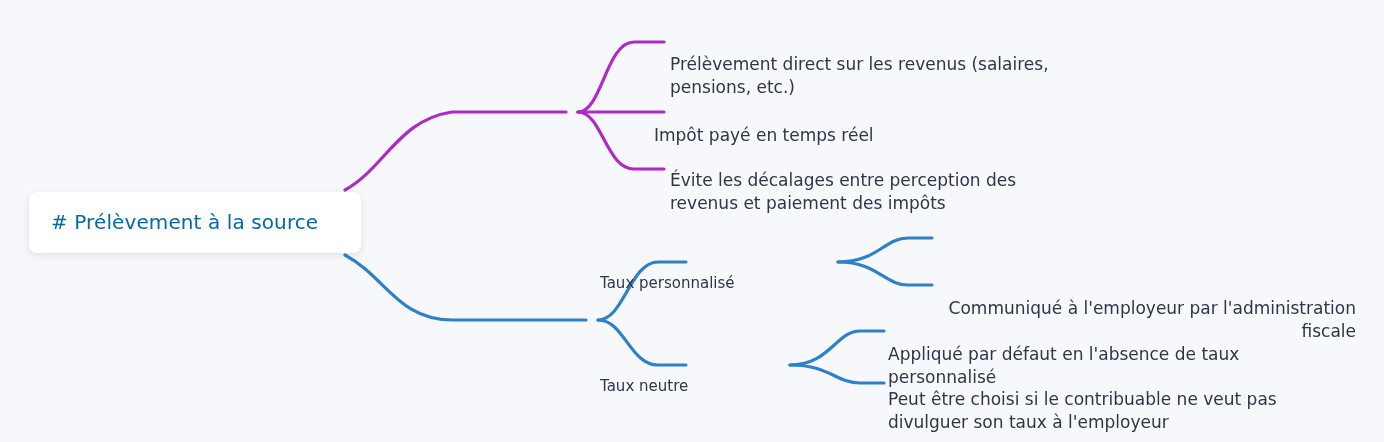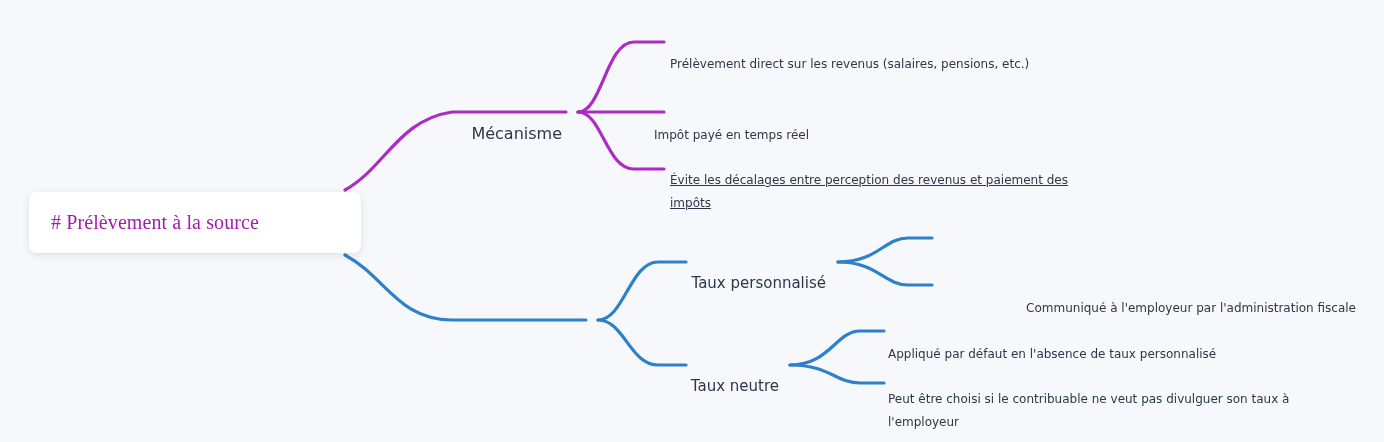--- a/index.html
+++ b/index.html
@@ -54,57 +54,56 @@
     border-radius: 8px;
     box-shadow: 0 2px 7px rgba(45, 55, 72, 0.13);
     display: flex;
     align-items: center;
     box-sizing: border-box;
     padding-left: 22px;
   }
   .root-label {
     font-size: 20px;
     line-height: 27px;
-    color: #a21caf;
+    color: #0369a1;
     letter-spacing: 0.1px;
-    font-family: Liberation Serif, serif;
   }
 
   
   .branch-node {
     font-size: 16px;
     line-height: 22px;
     text-align: right;
     transform: translateY(-11px);
   }
   .branch-mecanisme { left: 330px; top: 112px; width: 232px; }
   .branch-types     { left: 330px; top: 320px; width: 252px; }
 
   
   .sub-node {
     font-size: 15px;
     line-height: 21px;
-    text-align: right;
+    text-align: left;
     transform: translateY(-10.5px);
   }
   .sub-personnalise { left: 600px; top: 262px; width: 226px; }
   .sub-neutre       { left: 600px; top: 365px; width: 179px; }
 
   
   .leaf-node {
-    font-size: 12px;
+    font-size: 17px;
     line-height: 23px;
     text-align: left;
   }
   .leaf-1line { transform: translateY(-11.5px); }
   .leaf-2line { transform: translateY(-23px); }
 
   .leaf-a { left: 670px; top: 53px;  width: 420px; }
   .leaf-b { left: 654px; top: 112px; width: 420px; }
-  .leaf-c { left: 670px; top: 169px; width: 400px; text-decoration: underline; }
+  .leaf-c { left: 670px; top: 169px; width: 400px; }
 
   .leaf-d { left: 936px; top: 238px; width: 400px; }
   .leaf-e { left: 936px; top: 285px; width: 420px; text-align: right; }
 
   .leaf-f { left: 888px; top: 331px; width: 420px; }
   .leaf-g { left: 888px; top: 388px; width: 420px; }
 </style>
 </head>
 <body>
 
@@ -127,23 +126,20 @@
     <path class="edge edge-blue" d="M 838 262 C 878 262, 884 285, 908 285 L 932 285"></path>
 
     <path class="edge edge-blue" d="M 790 365 C 830 365, 836 331, 860 331 L 884 331"></path>
     <path class="edge edge-blue" d="M 790 365 C 830 365, 836 383, 860 383 L 884 383"></path>
   </svg>
 
   <div class="node root-node">
     <span class="root-label"># Prélèvement à la source</span>
   </div>
 
-  <div class="node branch-node branch-mecanisme">
-    <span>Mécanisme</span>
-  </div>
 
 
   <div class="node leaf-node leaf-2line leaf-a">
     <span>Prélèvement direct sur les revenus (salaires, pensions, etc.)</span>
   </div>
   <div class="node leaf-node leaf-1line leaf-b">
     <span>Impôt payé en temps réel</span>
   </div>
   <div class="node leaf-node leaf-2line leaf-c">
     <span>Évite les décalages entre perception des revenus et paiement des impôts</span>

